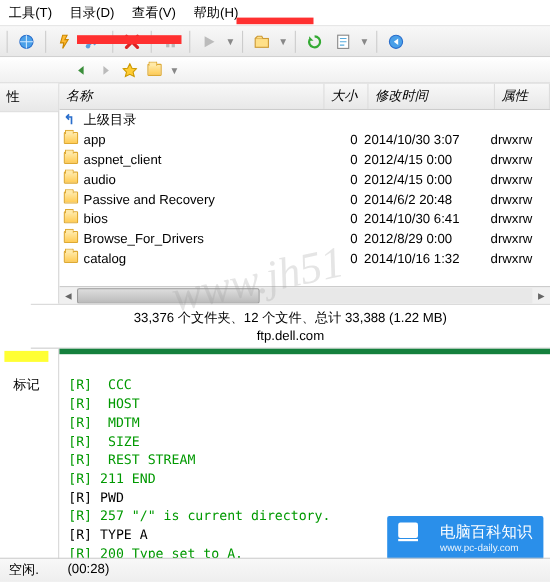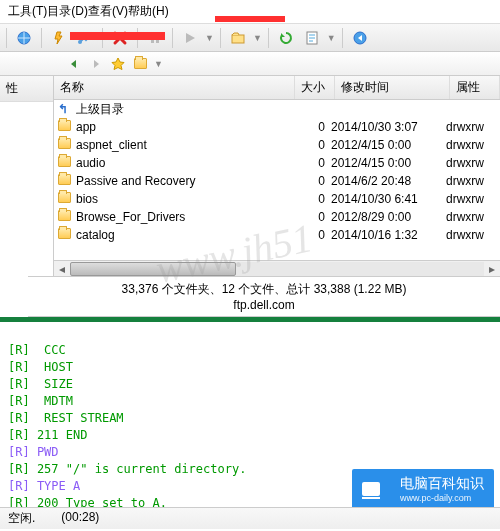--- a/index.html
+++ b/index.html
@@ -1,29 +1,29 @@
 <!DOCTYPE html>
 <html><head>
 <meta charset="utf-8">
 <style>
 * { box-sizing: border-box; margin: 0; padding: 0; }
 body { font-family: "Microsoft YaHei", SimSun, sans-serif; font-size: 12px; background: #fff; width: 500px; height: 531px; overflow: hidden; position: relative; }
-.menubar { display: flex; padding: 3px 8px; border-bottom: 1px solid #ddd; }
+.menubar { display: flex; gap: 16px; padding: 3px 8px; border-bottom: 1px solid #ddd; }
 .menubar span { cursor: default; }
 .toolbar { display: flex; align-items: center; gap: 4px; padding: 2px 4px; border-bottom: 1px solid #ccc; background: linear-gradient(#f8f8f8, #e8e8e8); height: 28px; }
 .toolbar .sep { width: 1px; height: 20px; background: #ccc; margin: 0 2px; }
 .toolbar .btn { width: 22px; height: 22px; display: flex; align-items: center; justify-content: center; border: 1px solid transparent; border-radius: 2px; cursor: pointer; }
 .toolbar .hiword { position:absolute; left:70px; top:32px; width:95px; height:8px; background:#ff3030; }
 .subtoolbar { display: flex; align-items: center; gap: 6px; padding: 2px 6px; border-bottom: 1px solid #ccc; height: 24px; background: linear-gradient(#fff,#f0f0f0); }
 .subtoolbar .ic { width:16px; height:16px; display:inline-flex; align-items:center; justify-content:center; }
 .main { display: flex; height: 200px; }
 .leftcol { width: 54px; border-right: 1px solid #ccc; background: #fff; }
 .leftcol .hdr { padding: 4px 6px; border-bottom: 1px solid #ddd; background: linear-gradient(#f8f8f8,#e8e8e8); }
 .rightcol { flex: 1; display: flex; flex-direction: column; overflow: hidden; }
-.filelist-hdr { display: flex; background: linear-gradient(#f8f8f8,#e8e8e8); border-bottom: 1px solid #ccc; }
+.filelist-hdr { display: flex; background: linear-gradient(#f8f8f8,#e8e8e8); border-bottom: 1px solid #ccc; font-style: italic; }
 .filelist-hdr .col { padding: 3px 6px; border-right: 1px solid #ddd; }
 .filelist-hdr .cname { flex: 1; }
 .filelist-hdr .csize { width: 40px; text-align: left; }
 .filelist-hdr .cdate { width: 115px; }
 .filelist-hdr .cattr { width: 50px; }
 .filelist-body { flex: 1; overflow-y: auto; overflow-x: auto; background: #fff; }
 .filerow { display: flex; align-items: center; padding: 1px 4px; height: 18px; white-space: nowrap; }
 .filerow .fic { width: 14px; height: 14px; margin-right: 4px; flex-shrink: 0; }
 .folder-ic { background: linear-gradient(#ffe9a8,#ffcc55); border: 1px solid #dda933; border-radius: 1px; width:13px; height:11px; position:relative; }
 .folder-ic::before { content:""; position:absolute; top:-3px; left:0; width:6px; height:3px; background:#ffe9a8; border:1px solid #dda933; border-bottom:none; border-radius:1px 1px 0 0; }
@@ -39,24 +39,24 @@
 .statline { text-align: center; padding: 4px 0; border-top: 1px solid #ccc; border-bottom: 1px solid #ccc; font-size: 12px; background:#fff;margin-left:28px; }
 .statline .ftphost { display:block; position:relative; }
 .ftpunder { position:absolute; left:50%; transform:translateX(-50%); top:16px; width:70px; height:6px; background:#ff3030; }
 .lowleft { display:flex; }
 .lowleft-col { width:54px; border-right:1px solid #ccc; }
 .mark-yellow { display:inline-block; width:40px; height:10px; background:#ffff33; margin:2px 4px; }
 .mark-label { padding: 8px 12px; }
 .log-area { flex:1; background:#fff; border-top:5px solid #15803d; padding: 20px 8px; font-family: SimSun, monospace; font-size: 12px; line-height: 17px; overflow:hidden; height:210px; }
 .log-area .ln { white-space: pre; }
 .log-area .grn { color: #009900; }
-.log-area .blk { color: #8b5cf6; }
+.log-area .blk { color: #000000; }
 .statusbar { position:absolute; bottom:2px; left:0; right:0; display:flex; gap:26px; padding:2px 8px; border-top:1px solid #ccc; background:linear-gradient(#f8f8f8,#eee); font-size:12px; }
 .watermark { position:absolute; left:155px; top:230px; font-size:40px; color:rgba(150,150,150,0.25); transform:rotate(-12deg); font-style:italic; font-family:"Segoe Script",cursive; pointer-events:none; }
-.branding { position:absolute; right:6px; bottom:22px; background:#2a8fea; color:#fff; padding:6px 10px; font-size:14px; display:flex; align-items:center; gap:20px; border-radius:2px; }
+.branding { position:absolute; right:6px; bottom:22px; background:#2a8fea; color:#fff; padding:6px 10px; font-size:14px; display:flex; align-items:flex-start; gap:20px; border-radius:2px; }
 .branding .bic { width:18px; height:14px; background:#fff; border-radius:2px; display:inline-block; position:relative; }
 .branding .bic::after { content:""; position:absolute; width:18px; height:2px; background:#fff; bottom:-3px; left:0; }
 .branding .sub { font-size:9px; opacity:.9; display:block; }
 svg { display:block; }
 </style>
 </head>
 <body>
 
 <div class="menubar">
   <span>工具(T)</span>
@@ -253,25 +253,29 @@
   </div>
 </div>
 
 <div class="statline">
   <span>33,376 个文件夹、12 个文件、总计 33,388 (1.22 MB)</span>
   <span class="ftphost">ftp.dell.com</span>
   <div class="ftpunder"></div>
 </div>
 
 <div class="lowleft">
+  <div class="lowleft-col">
+    <span class="mark-yellow"></span>
+    <div class="mark-label">标记</div>
+  </div>
   <div class="log-area" id="log-lines">
       <div class="ln grn">[R]  CCC</div>
       <div class="ln grn">[R]  HOST</div>
+      <div class="ln grn">[R]  MDTM</div>
       <div class="ln grn">[R]  SIZE</div>
-      <div class="ln grn">[R]  MDTM</div>
       <div class="ln grn">[R]  REST STREAM</div>
       <div class="ln grn">[R] 211 END</div>
       <div class="ln blk">[R] PWD</div>
       <div class="ln grn">[R] 257 "/" is current directory.</div>
       <div class="ln blk">[R] TYPE A</div>
       <div class="ln grn">[R] 200 Type set to A.</div>
       <div class="ln blk">[R] PASV</div>
       <div class="ln grn">[R] 227 Entering Passive Mode (143,166,147,12,203,29)</div>
       <div class="ln blk">[R] 正在打开数据连接 IP: 143.166.147.12 端口: 51997</div>
     </div>

